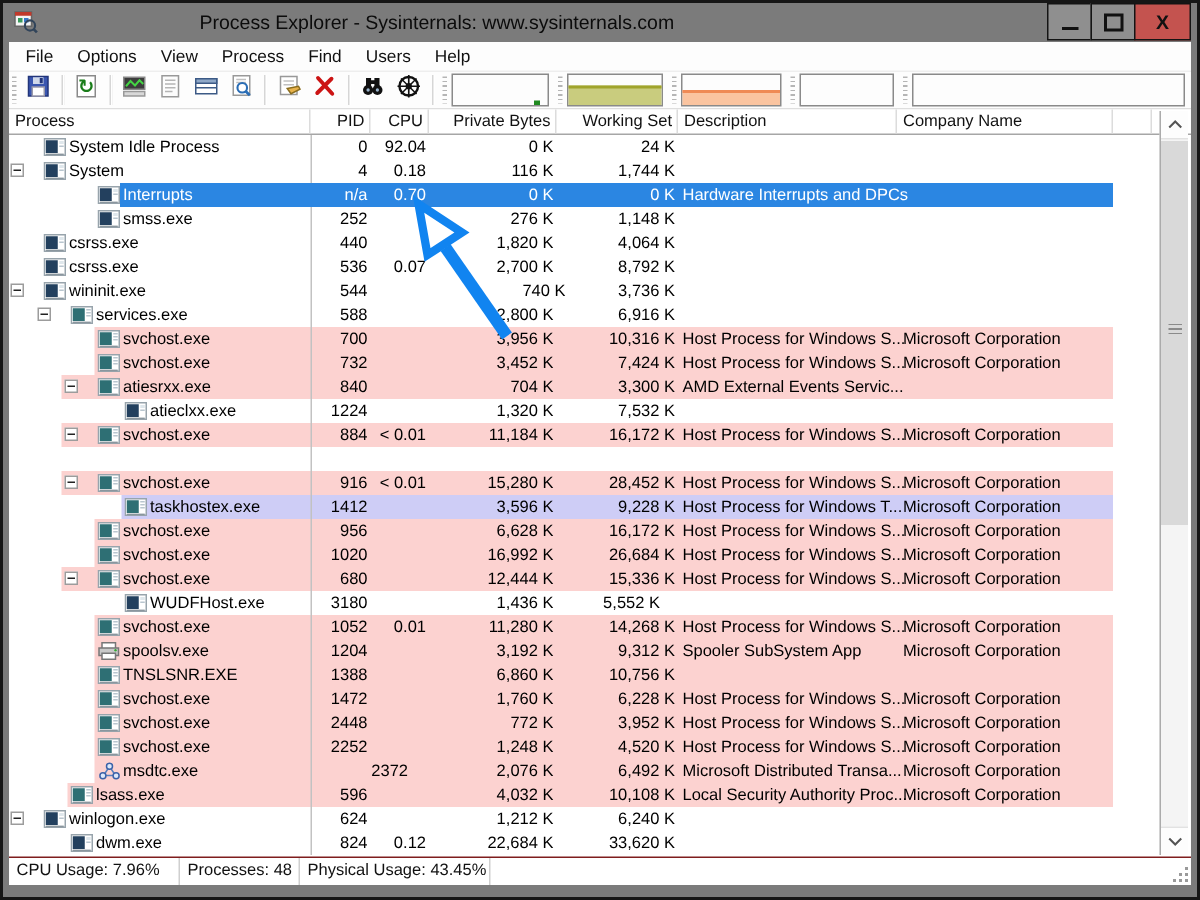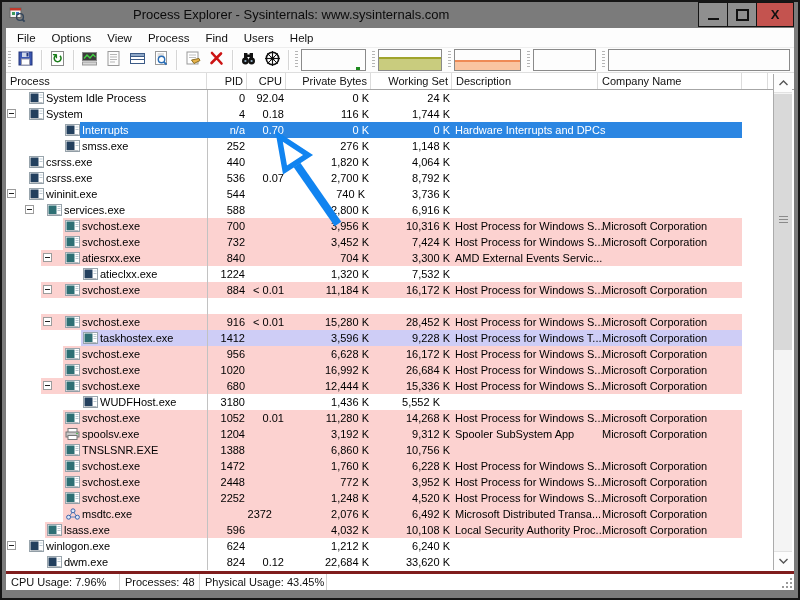--- a/index.html
+++ b/index.html
@@ -60,21 +60,21 @@
     border-left:1px solid #ababab;box-sizing:border-box;z-index:4;}
   .sbtn{position:absolute;left:0;width:18px;height:18px;background:#fdfdfd;
     display:flex;align-items:center;justify-content:center;}
   .sb-up{top:0;border-bottom:1px solid #e2e2e2;}
   .sb-down{bottom:0;border-top:1px solid #e2e2e2;}
   .sthumb{position:absolute;left:0;top:20px;width:18px;height:256px;background:#d9d9d9;}
   .sthumb::after{content:"";position:absolute;left:5px;top:122px;width:9px;height:8px;
     background:repeating-linear-gradient(to bottom,#8a8a8a 0 1px,transparent 1px 3px);}
   
   .statusbar{position:absolute;left:0;top:543px;width:100%;height:19px;background:#fff;
-    border-top:3px solid #7f1d1d;font-size:11px;color:#111;display:flex;box-sizing:border-box;}
+    border-top:1px solid #7f1d1d;font-size:11px;color:#111;display:flex;box-sizing:border-box;}
   .ssec{padding:2px 0 0 5px;border-right:1px solid #cfcfcf;box-sizing:border-box;white-space:nowrap;overflow:hidden;}
   .sgrip{position:absolute;right:2px;bottom:2px;width:11px;height:11px;}
   .sgrip b{position:absolute;width:2px;height:2px;background:#9a9a9a;}
   
   .arrow-overlay{position:absolute;left:0;top:0;width:788px;height:562px;pointer-events:none;z-index:6;}
 </style>
 </head>
 <body>
 
 <div class="window" style="--sel: #2b86e2; --svc: #fcd2d0; --own: #cecdf6;">
@@ -331,21 +331,21 @@
           <span class="picon" style="left: 23px;"><svg width="15" height="12" viewBox="0 0 15 12">
               <rect x="0.5" y="0.5" width="14" height="11" fill="#fff" stroke="#98a4ac"></rect>
               <rect x="1.5" y="1.5" width="8" height="8.5" fill="#23405e"></rect>
               <rect x="10.5" y="2" width="3" height="2" fill="#dfe7ec"></rect>
               <rect x="10.5" y="5" width="3" height="1" fill="#b9c6cf"></rect>
               <rect x="1.5" y="10.4" width="12" height="1" fill="#8a969e"></rect>
             </svg></span>
           <span class="pname" style="left: 40px;">wininit.exe</span>
           <span class="cell num" style="left: 201px; width: 38px;">544</span>
           <span class="cell num" style="left: 241px; width: 37px;"></span>
-          <span class="cell num" style="left: 278px; width: 81px;">740 K</span>
+          <span class="cell num" style="left: 290px; width: 81px;">740 K</span>
           <span class="cell num" style="left: 366px; width: 78px;">3,736 K</span>
           <span class="cell " style="left: 449px; width: 150px;"></span>
           <span class="cell " style="left: 596px; width: 140px;"></span>
         </div>
         <div class="prow" style="top: 112px;">
           <span class="exp" style="left: 19px;"></span>
           <span class="picon" style="left: 41px;"><svg width="15" height="12" viewBox="0 0 15 12">
               <rect x="0.5" y="0.5" width="14" height="11" fill="#fff" stroke="#98a4ac"></rect>
               <rect x="1.5" y="1.5" width="8" height="8.5" fill="#2e6f74"></rect>
               <rect x="10.5" y="2" width="3" height="1" fill="#b9c6cf"></rect>

